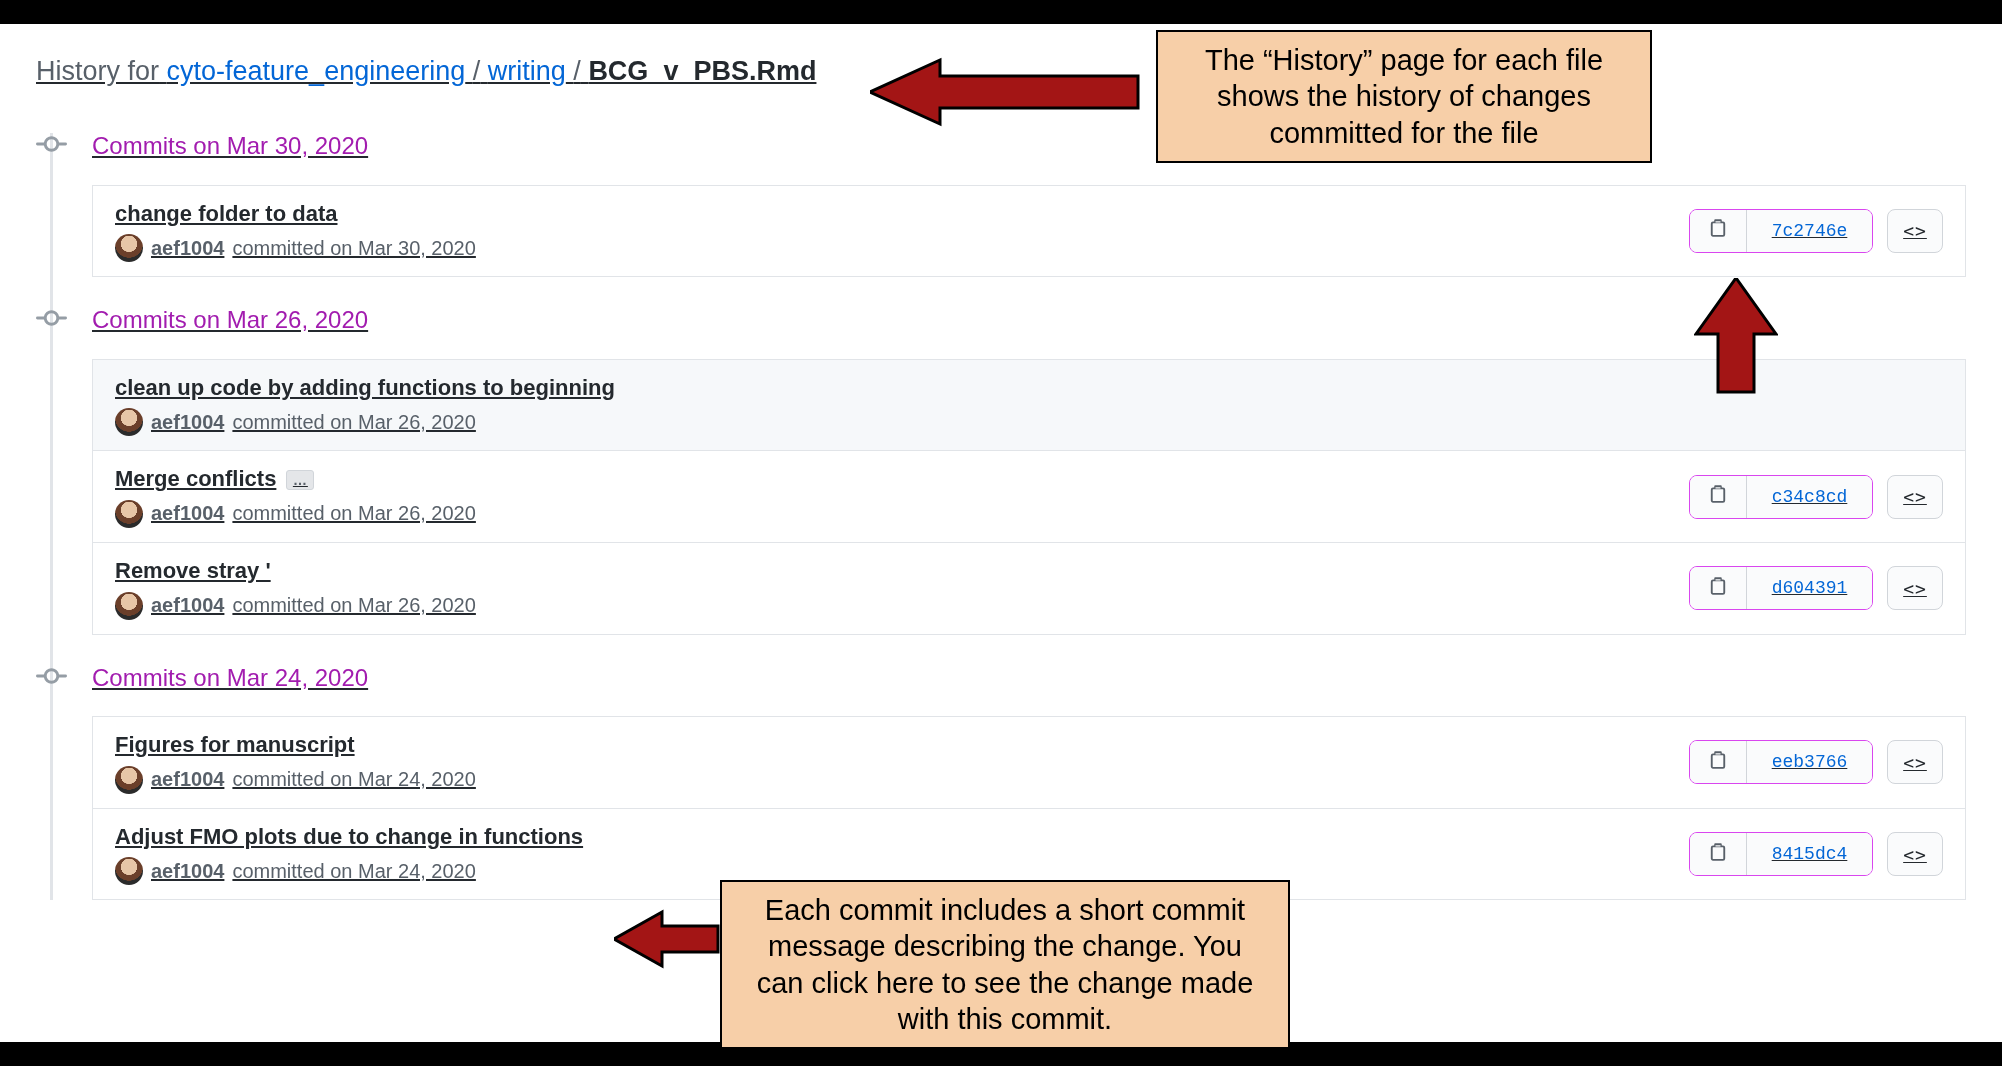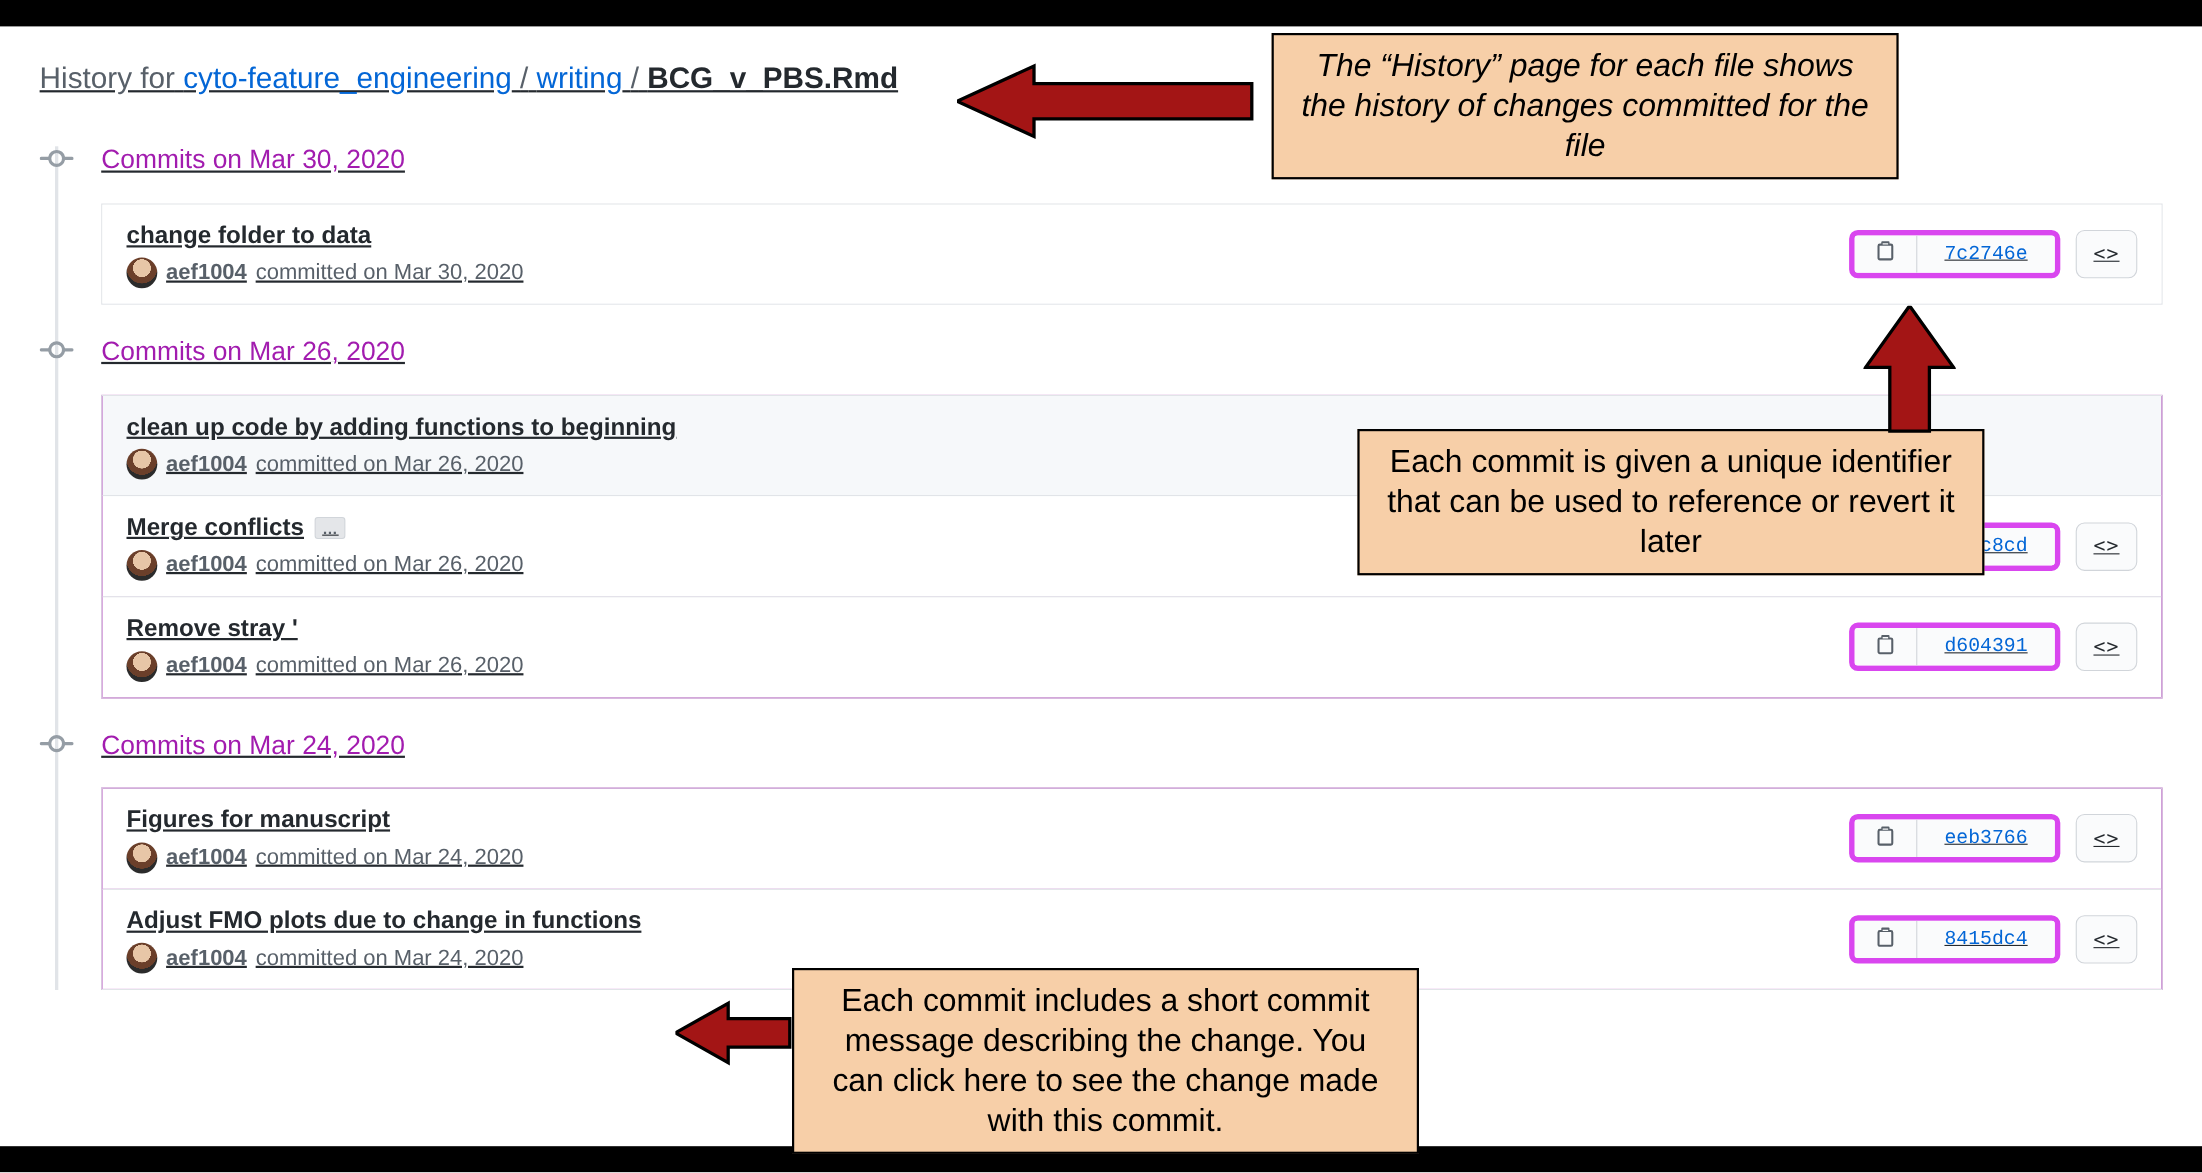--- a/index.html
+++ b/index.html
@@ -81,21 +81,21 @@
     width:28px; height:28px; border-radius:50%;
     background: radial-gradient(circle at 50% 35%, #e7c6a7 0 35%, #6b3f2a 36% 60%, #2b2b2b 61% 100%);
     display:inline-block;
     flex:0 0 28px;
   }
   .commit-meta .author { color:#586069; font-weight:600; }
   .commit-actions {
     display:flex; align-items:center; gap:14px; flex:0 0 auto;
   }
   .btn-group {
-    display:flex; align-items:stretch; border:5px solid #d946ef; border-radius:8px; overflow:hidden;
+    display:flex; align-items:stretch; border:1px solid #d946ef; border-radius:8px; overflow:hidden;
     height:44px;
   }
   .btn-group .seg {
     display:flex; align-items:center; justify-content:center;
     padding: 0 18px;
     background:#fafbfc;
     color:#24292e;
     font-size:18px;
   }
   .btn-group .seg + .seg { border-left:1px solid #d1d5da; }
@@ -304,29 +304,28 @@
                     <span class="icon-code">&lt;&gt;</span>
                   </div>
                 </div>
               </div>
             </div>
           </div>
         </div>
     </div>
   </div>
 
-  <div class="callout" style="left:1156px; top:30px; width:570px;font-style:italic;">The “History” page for each file shows the history of changes committed for the file</div>
+  <div class="callout" style="left:1156px; top:30px; width:496px;">The “History” page for each file shows the history of changes committed for the file</div>
 
   <div class="arrow" style="left:870px; top:54px;">
     <svg width="270" height="76" viewBox="0 0 270 76">
       <polygon points="0,38 70,6 70,22 268,22 268,54 70,54 70,70" fill="#a31515" stroke="#000" stroke-width="3"></polygon>
     </svg>
   </div>
 
-  <div class="callout" style="left:1234px; top:390px; width:570px;">Each commit is given a unique identifier that can be used to reference or revert it later</div>
 
   <div class="arrow" style="left:1694px; top:278px;">
     <svg width="84" height="116" viewBox="0 0 84 116">
       <polygon points="42,0 82,56 60,56 60,114 24,114 24,56 2,56" fill="#a31515" stroke="#000" stroke-width="3"></polygon>
     </svg>
   </div>
 
   <div class="callout" style="left:720px; top:880px; width:570px;">Each commit includes a short commit message describing the change. You can click here to see the change made with this commit.</div>
 
   <div class="arrow" style="left:614px; top:908px;">

